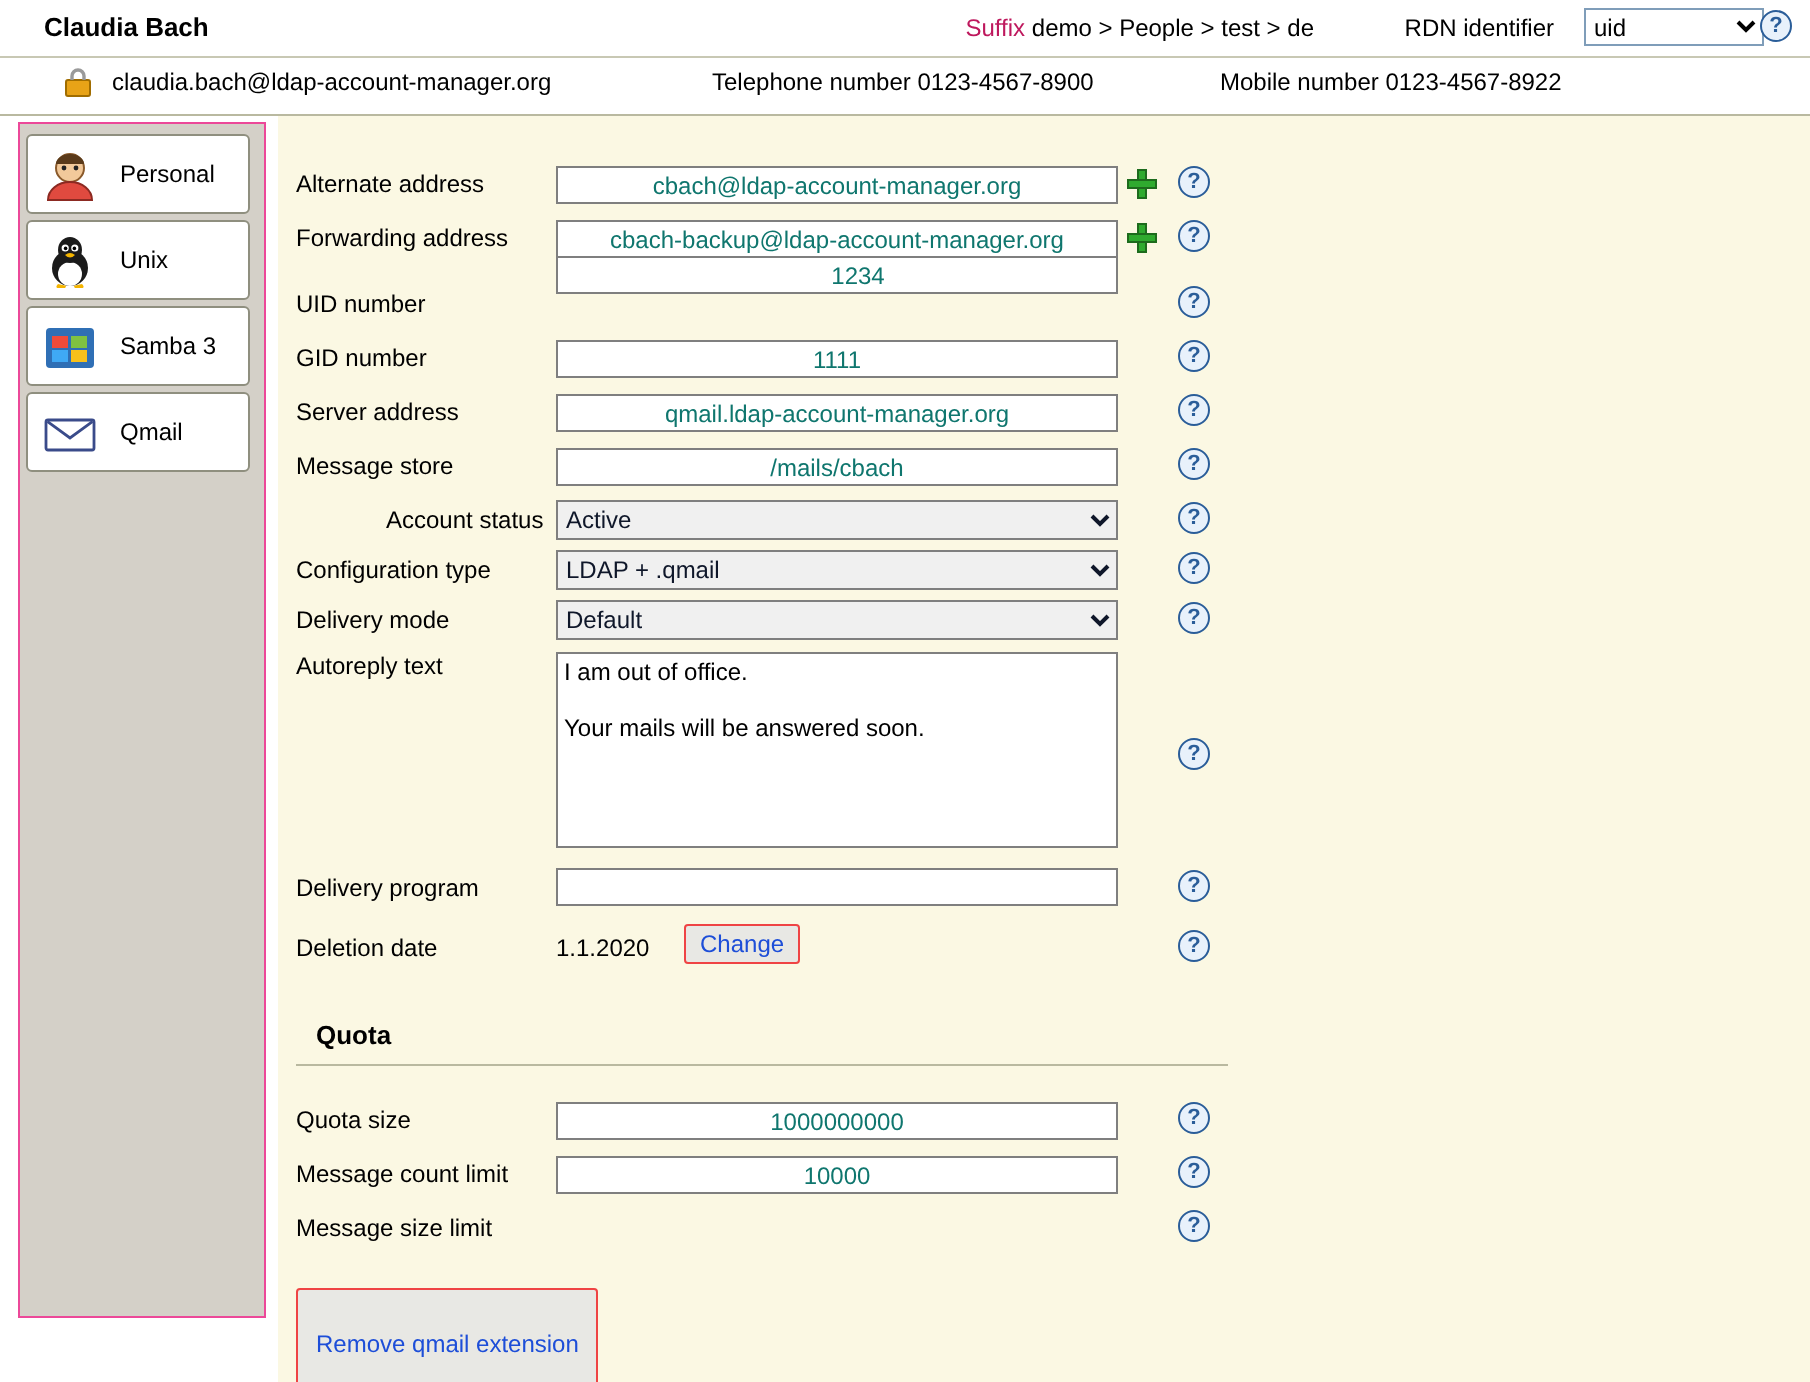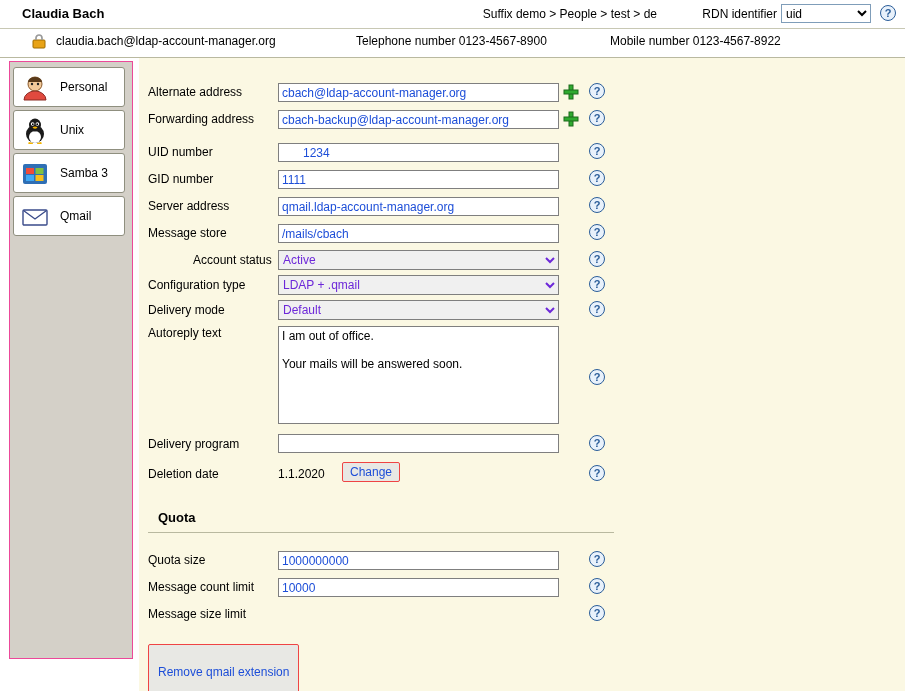--- a/index.html
+++ b/index.html
@@ -42,31 +42,31 @@
     font-size: 13px;
     color: #000;
   }
   .suffix-block {
     position: absolute;
     right: 248px; top: 7px;
     font-size: 12px;
     color: #000;
     white-space: nowrap;
   }
-  .suffix-label { color: #000000; }
+  .suffix-label { color: #be185d; }
   .suffix-path { color: #000; }
   .rdn-label {
     position: absolute;
     right: 128px; top: 7px;
     font-size: 12px;
     white-space: nowrap;
   }
   .rdn-select {
     position: absolute;
-    right: 34px; top: 4px;
+    right: 23px; top: 4px;
     width: 90px; height: 19px;
     font-family: "Liberation Sans", sans-serif;
     font-size: 12px;
     border: 1px solid #7f9db9;
     background: #ffffff;
   }
   .help-icon {
     display: inline-block;
     width: 16px; height: 16px;
     border-radius: 50%;
@@ -166,31 +166,32 @@
   }
   .finput {
     position: absolute;
     left: 139px;
     width: 281px; height: 19px;
     border: 1px solid #7f7f7f;
     background: #ffffff;
     font-family: "Liberation Sans", sans-serif;
     font-size: 12px;
     padding: 1px 3px;
-    color: #1d4ed8;
+    color: #0f766e;
+    text-align: center;
   }
   .fselect {
     position: absolute;
     left: 139px;
     width: 281px; height: 20px;
     border: 1px solid #7f7f7f;
     background: #f0f0f0;
     font-family: "Liberation Sans", sans-serif;
     font-size: 12px;
-    color: #6d28d9;
+    color: #0f172a;
   }
   .ftextarea {
     position: absolute;
     left: 139px;
     width: 281px; height: 100px;
     border: 1px solid #7f7f7f;
     background: #ffffff;
     font-family: "Liberation Sans", sans-serif;
     font-size: 12px;
     padding: 2px 3px;
@@ -330,21 +331,21 @@
 
       <div class="flabel" style="top:54px;">Forwarding address</div>
       <input class="finput" style="top: 52px;" value="cbach-backup@ldap-account-manager.org">
       <svg class="plus-icon" style="top:53px;" viewBox="0 0 16 16">
         <rect x="6" y="1" width="4" height="14" fill="#2faa2f" stroke="#1d6b1d"></rect>
         <rect x="1" y="6" width="14" height="4" fill="#2faa2f" stroke="#1d6b1d"></rect>
       </svg>
       <span class="help-icon blue fhelp" style="top:52px;">?</span>
 
       <div class="flabel" style="top:87px;text-align:center;">UID number</div>
-      <input class="finput" style="top: 85px; padding-left: 24px;" value="1234">
+      <input class="finput" style="top: 70px; padding-left: 24px;" value="1234">
       <span class="help-icon blue fhelp" style="top:85px;">?</span>
 
       <div class="flabel" style="top:114px;">GID number</div>
       <input class="finput" style="top: 112px;" value="1111">
       <span class="help-icon blue fhelp" style="top:112px;">?</span>
 
       <div class="flabel" style="top:141px;">Server address</div>
       <input class="finput" style="top: 139px;" value="qmail.ldap-account-manager.org">
       <span class="help-icon blue fhelp" style="top:139px;">?</span>
 

